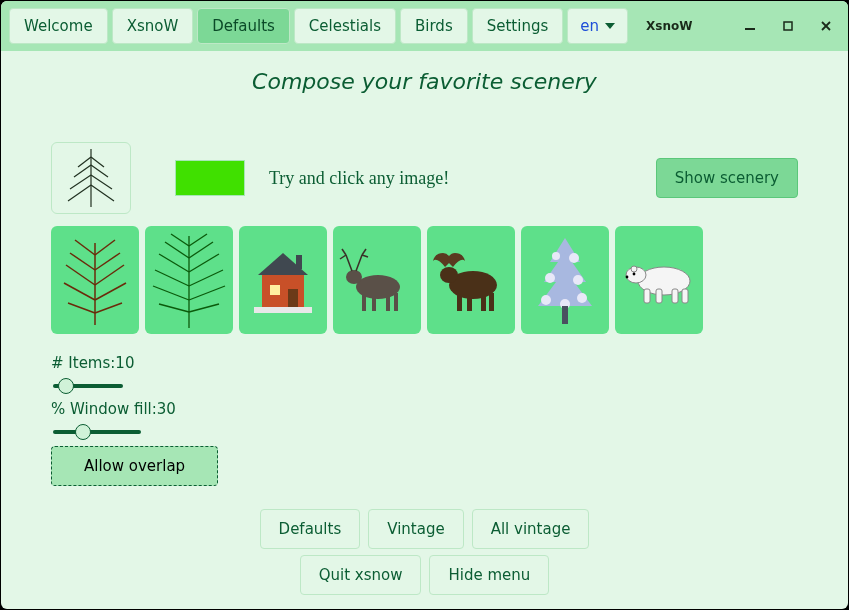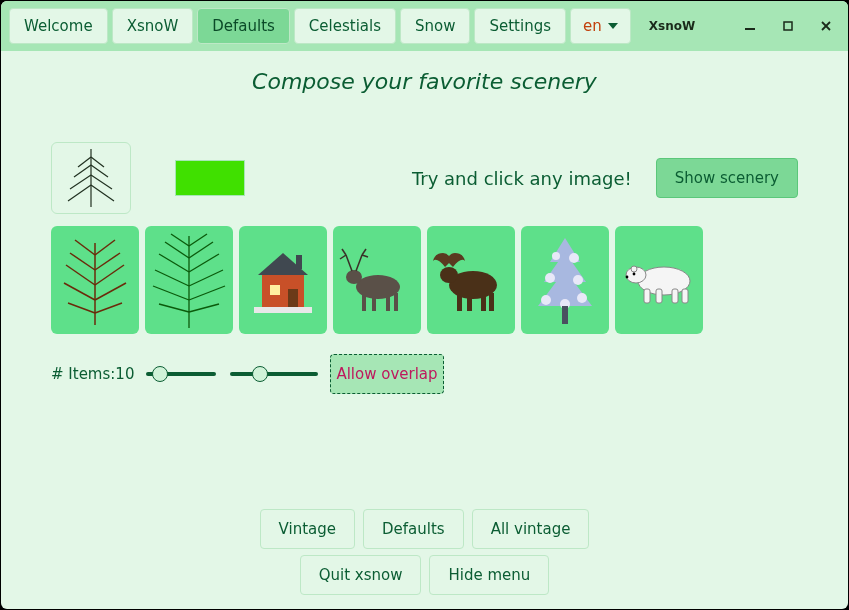--- a/index.html
+++ b/index.html
@@ -40,21 +40,21 @@
   }
   .tab.active {
     background: #7cd896;
     color: #0a4a28;
   }
   .lang-btn {
     background: #e3f7e7;
     border: 1px solid #bde8c6;
     border-radius: 4px;
     padding: 8px 12px;
-    color: #c2410c;
+    color: #1d4ed8;
     font-size: 15px;
     display: flex;
     align-items: center;
     gap: 6px;
     cursor: pointer;
   }
   .chev-down {
     width: 0; height: 0;
     border-left: 5px solid transparent;
     border-right: 5px solid transparent;
@@ -108,21 +108,22 @@
     background: #40e000;
     border: 1px solid #a6e6b5;
     display:inline-block;
     cursor:pointer;
     margin-left: 20px;
   }
   .hint {
     color: #0b5d33;
     font-size: 18px;
     flex-grow: 1;
-    text-align: right;
+    text-align: left;
+    font-family: Liberation Serif, serif;
   }
   .showbtn {
     background: #7cd896;
     border: 1px solid #5bc77a;
     border-radius: 4px;
     padding: 10px 18px;
     color: #0b5d33;
     font-size: 15px;
     cursor: pointer;
     text-align: center;
@@ -138,26 +139,27 @@
     width: 88px; height: 108px;
     background: #5ee08a;
     border-radius: 6px;
     display: flex;
     align-items: center;
     justify-content: center;
     cursor: pointer;
   }
   .sliderrow {
     display: flex;
-    align-items: center;
+    align-items: flex-start;
     gap: 10px;
     width: 100%;
     padding: 0 10px;
     color: #0b5d33;
     font-size: 15px;
+    flex-direction: column;
   }
   .slider {
     -webkit-appearance: none;
     appearance: none;
     width: 70px;
     height: 4px;
     background: #0b5d33;
     border-radius: 2px;
     cursor: pointer;
   }
@@ -171,22 +173,22 @@
   .slider::-moz-range-thumb {
     width: 16px; height: 16px;
     border-radius: 50%;
     background: #d0f2d8;
     border: 1px solid #0b5d33;
   }
   .allowbtn {
     background: #a6e6b5;
     border: 1px dashed #0b5d33;
     border-radius: 4px;
-    padding: 10px 5px;
-    color: #be185d;
+    padding: 10px 32px;
+    color: #000000;
     font-size: 15px;
     cursor: pointer;
   }
   .spacer { flex-grow: 1; }
   .bottomrow {
     display: flex;
     gap: 8px;
     justify-content: center;
     padding-bottom: 6px;
     flex-wrap: wrap;
@@ -206,21 +208,21 @@
 </head>
 <body>
 
 <div class="window">
 
   <div class="titlebar">
     <div class="tab">Welcome</div>
     <div class="tab">XsnoW</div>
     <div class="tab active">Defaults</div>
     <div class="tab">Celestials</div>
-    <div class="tab">Snow</div>
+    <div class="tab">Birds</div>
     <div class="tab">Settings</div>
     <div class="lang-btn">
       <span>en</span>
       <span class="chev-down"></span>
     </div>
     <div class="apptitle">XsnoW</div>
     <div class="winbtn">
       <svg width="10" height="10">
           <rect x="0" y="7" width="10" height="2" fill="#1a2a1a"></rect>
         </svg>
@@ -377,29 +379,30 @@
           </g>
           <circle cx="14" cy="19" r="1.4" fill="#000"></circle>
           <circle cx="7" cy="22" r="1.4" fill="#000"></circle>
         </svg>
       </div>
     </div>
 
     <div class="sliderrow">
       <span># Items:10</span>
       <input type="range" class="slider" min="0" max="100" value="10" style="">
+      <span>% Window fill:30</span>
       <input type="range" class="slider2 slider" style="width: 88px;" min="0" max="100" value="30">
       <div class="allowbtn">Allow overlap</div>
     </div>
 
     <div class="spacer"></div>
 
     <div class="bottomrow">
+      <div class="bbtn">Defaults</div>
       <div class="bbtn">Vintage</div>
-      <div class="bbtn">Defaults</div>
       <div class="bbtn">All vintage</div>
     </div>
     <div class="bottomrow" style="padding-bottom:14px">
       <div class="bbtn">Quit xsnow</div>
       <div class="bbtn">Hide menu</div>
     </div>
   </div>
 
 </div>
 

